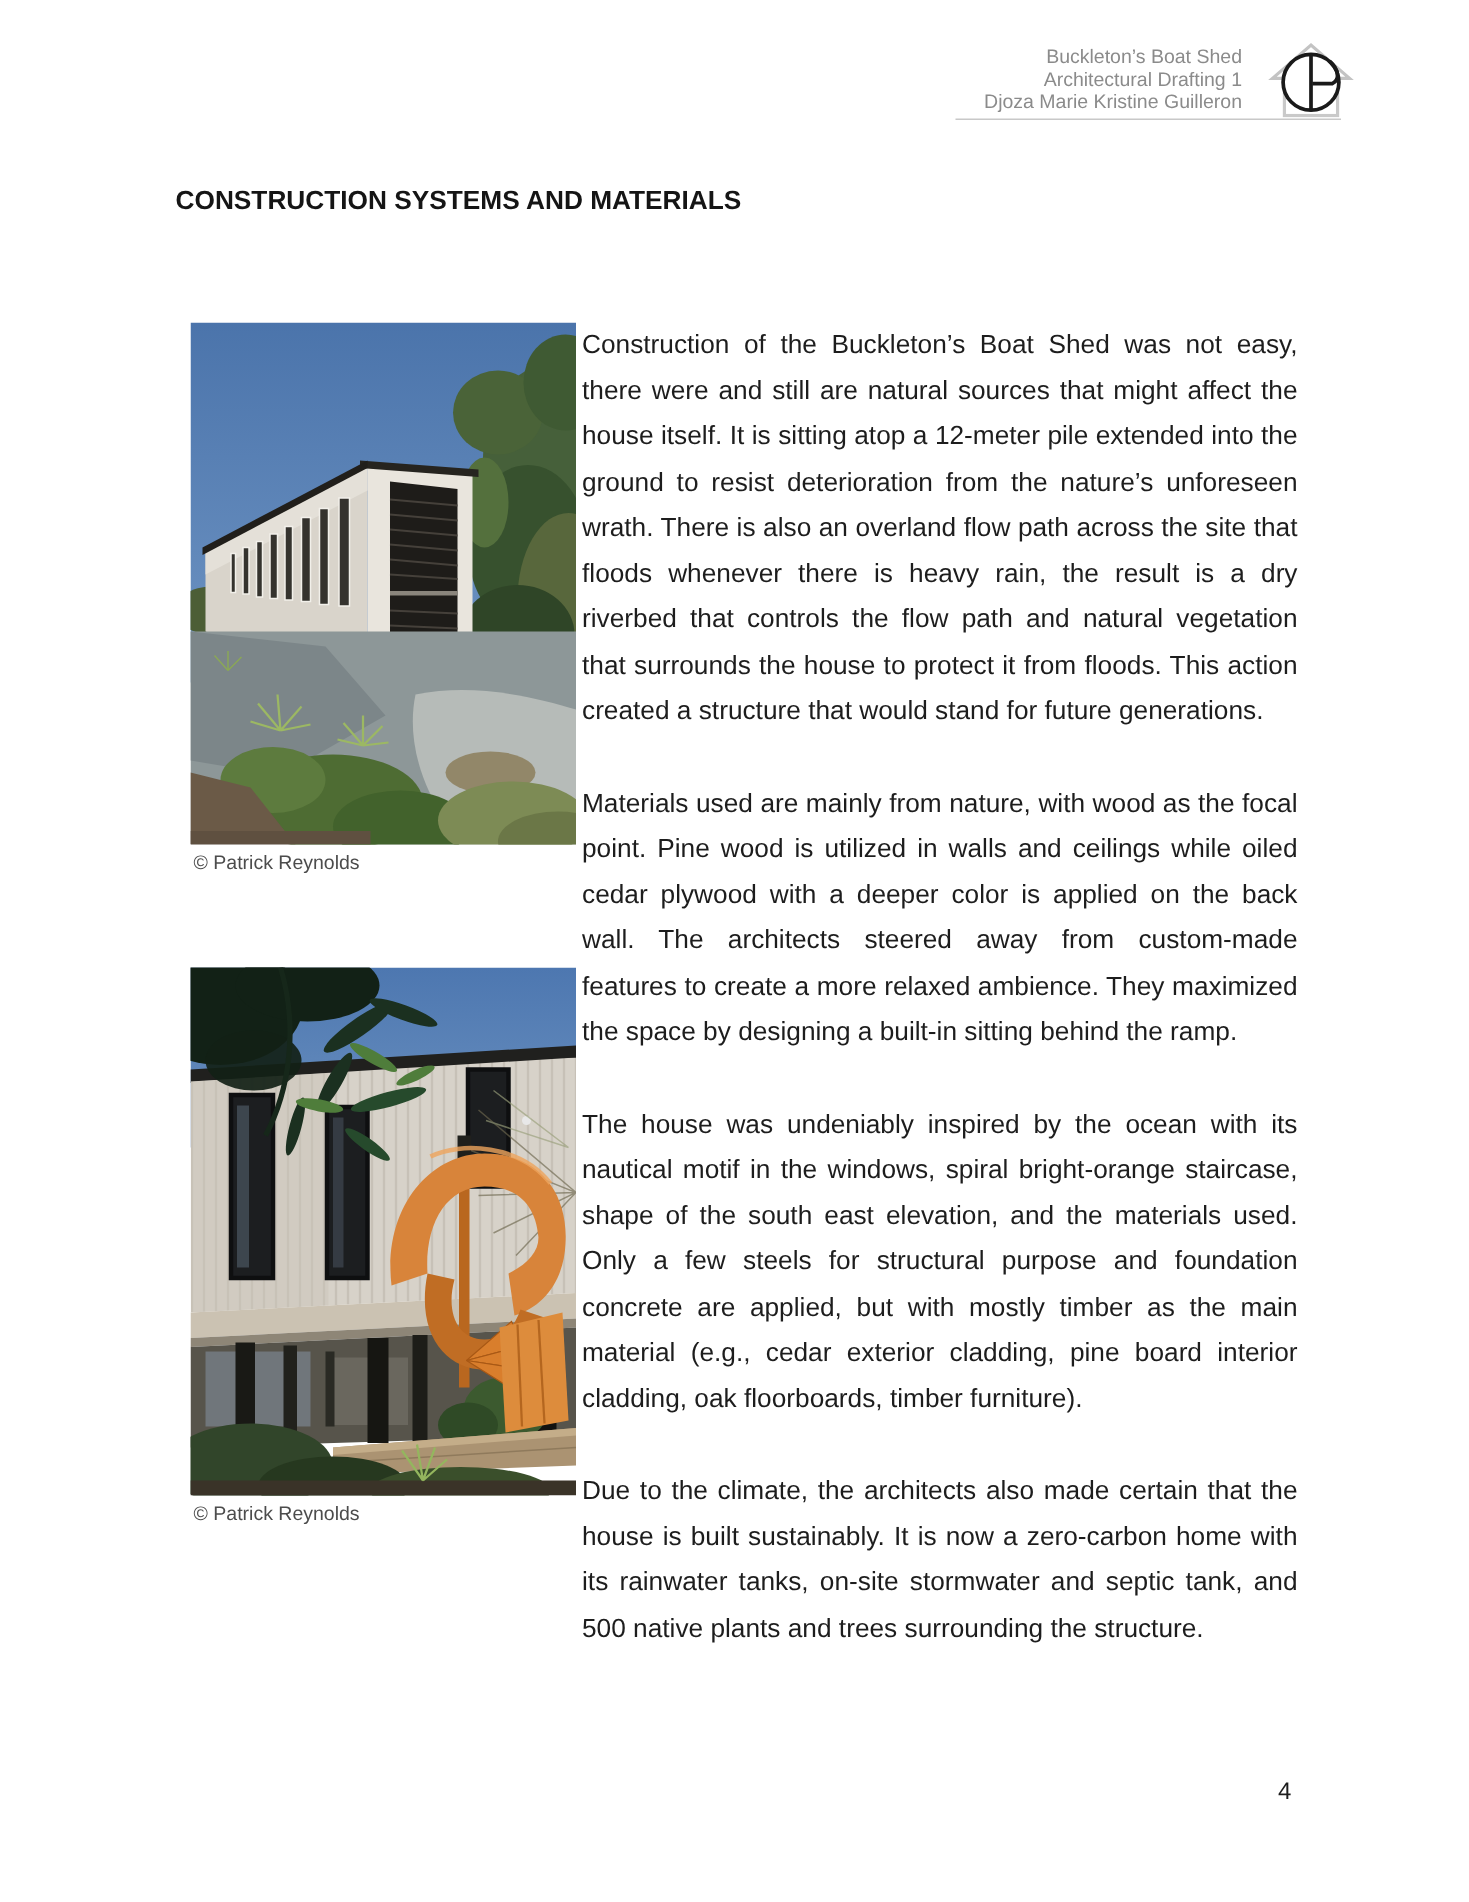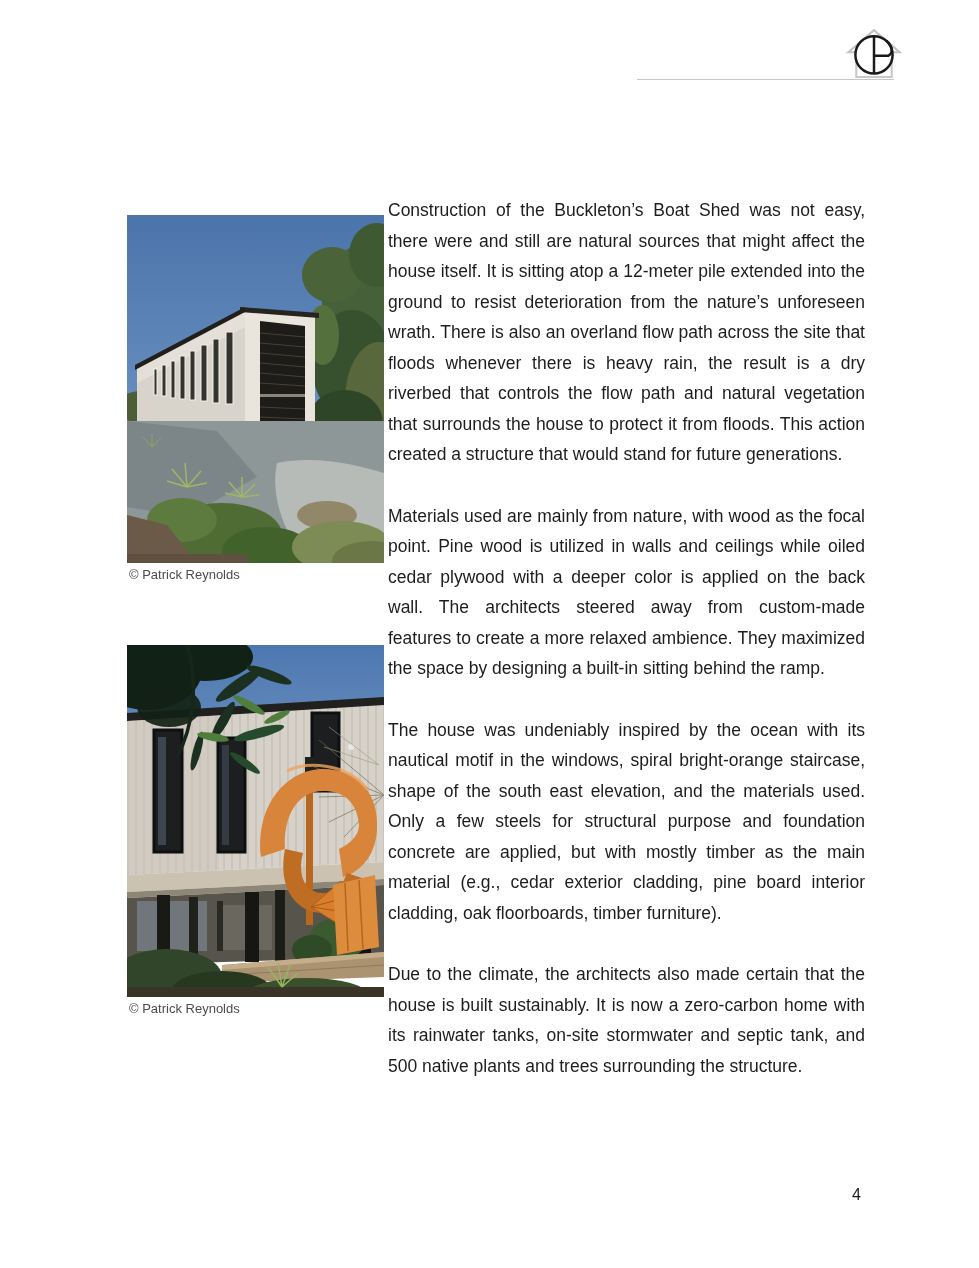--- a/index.html
+++ b/index.html
@@ -22,44 +22,50 @@
   
   .figure{position:absolute;left:127px;}
   .figure svg{display:block;}
   .figure figcaption{
     margin:4px 0 0 2px;font-size:13px;color:#4c4c4c;line-height:15px;
   }
   .fig1{top:215px;}
   .fig2{top:645px;}
   
   .body-col{
-    position:absolute;left:388px;top:195px;width:477px;
+    position:absolute;left:388px;top:214px;width:477px;
     font-size:17.5px;line-height:30.5px;text-align:justify;color:#1d1d1d;
   }
   .body-col p{margin:0 0 31px 0;}
   
   .page-number{position:absolute;left:852px;top:1186px;font-size:16px;color:#1d1d1d;}
 </style>
 </head>
 <body>
 
 <div class="page">
 
+  <div class="header-text">
+    <div>Buckleton’s Boat Shed</div>
+    <div>Architectural Drafting 1</div>
+    <div>Djoza Marie Kristine Guilleron</div>
+  </div>
 
   <svg class="logo" viewBox="0 0 70 64">
     <polygon points="6,30 35,5 64,30" fill="none" stroke="#c3c3c3" stroke-width="2.4"></polygon>
     <rect x="15" y="30" width="40" height="28" fill="none" stroke="#c9c9c9" stroke-width="2.4"></rect>
     <circle cx="35" cy="33" r="21" fill="#ffffff" stroke="#1a1a1a" stroke-width="2.8"></circle>
     <line x1="35" y1="12" x2="35" y2="54" stroke="#1a1a1a" stroke-width="2.8"></line>
     <path d="M 49 17 C 56 23 57 31 51 34 L 36 34" fill="none" stroke="#1a1a1a" stroke-width="2.8"></path>
   </svg>
 
   <div class="header-rule"></div>
 
   <div class="section-heading">
+    <div>CONSTRUCTION SYSTEMS AND MATERIALS</div>
   </div>
 
   <figure class="figure fig1" style="margin:0;">
     <svg width="257" height="348" viewBox="0 0 257 348">
       <defs>
         <linearGradient id="sky1" x1="0" y1="0" x2="0" y2="1">
           <stop offset="0" stop-color="#4b74ab"></stop>
             <stop offset="1" stop-color="#6e94c3"></stop>
         </linearGradient>
       </defs>

